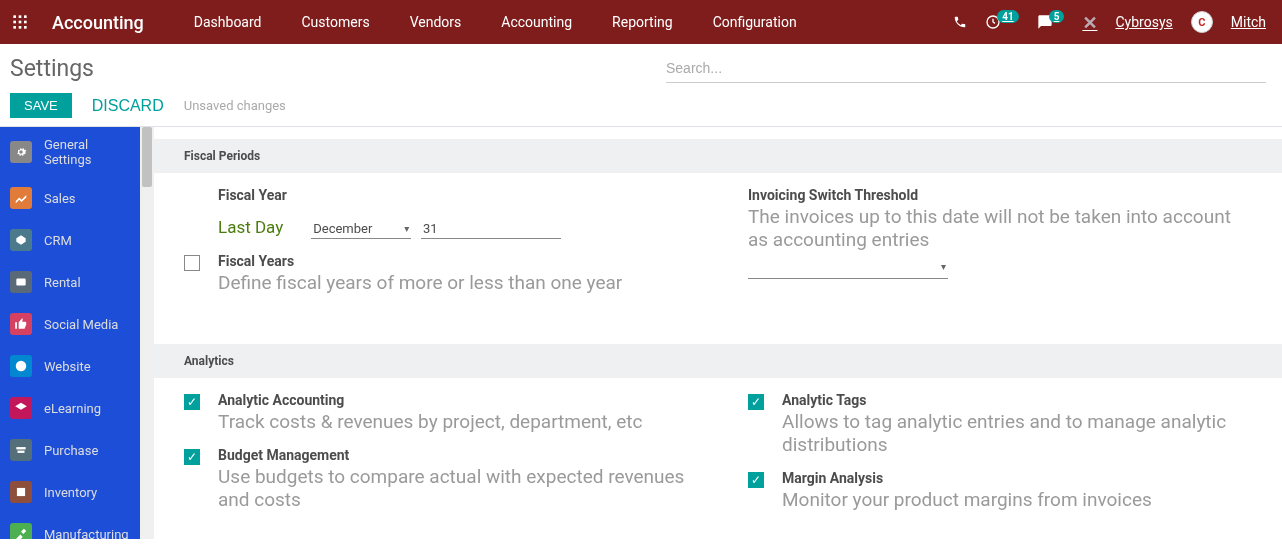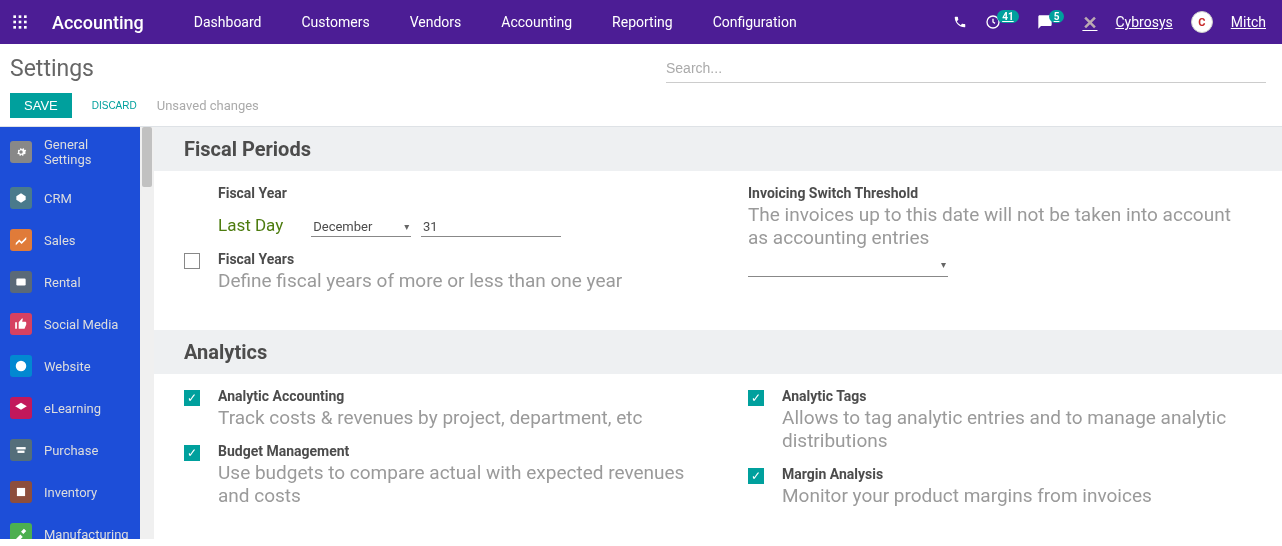--- a/index.html
+++ b/index.html
@@ -1,19 +1,19 @@
 <!DOCTYPE html>
 <html><head>
 <meta charset="utf-8">
 <style>
   * { box-sizing: border-box; margin: 0; padding: 0; }
   body { font-family: -apple-system, BlinkMacSystemFont, "Segoe UI", Roboto, sans-serif; font-size: 13px; color: #4c4c4c; }
 
   
-  .navbar { background: #4c1d95; height: 44px; display: flex; align-items: center; padding: 0 16px 0 8px; color: #fff; }
+  .navbar { background: #7f1d1d; height: 44px; display: flex; align-items: center; padding: 0 16px 0 8px; color: #fff; }
   .navbar .apps { width: 24px; height: 24px; display:flex; align-items:center; justify-content:center; margin-right: 20px; cursor:pointer; }
   .navbar .apps svg { fill:#fff; }
   .navbar .brand { font-size: 18px; font-weight: 500; margin-right: 50px; }
   .navbar .menu { display:flex; gap: 40px; }
   .navbar .menu span { font-size: 14px; cursor:pointer; }
   .navbar .right { margin-left:auto; display:flex; align-items:center; gap:18px;text-decoration:underline; }
   .navbar .right .icon { display:flex; align-items:center; cursor:pointer; position:relative; }
   .navbar .badge { background:#00a09d; color:#fff; font-size:10px; font-weight:bold; border-radius:10px; padding:1px 5px; margin-left:-4px; position:relative; top:-6px;}
   .navbar .close-x { color:#bba9b2; font-size:18px; font-weight:bold; cursor:pointer; }
   .navbar .company { font-size:14px; }
@@ -22,41 +22,41 @@
 
   
   .controlpanel { border-bottom:1px solid #dee2e6; background:#fff; }
   .cp-top { display:flex; align-items:center; padding: 10px 16px 6px 10px; }
   .cp-title { font-size:23px; color:#666; }
   .cp-search { margin-left:auto; width:600px; }
   .cp-search input { width:100%; border:none; border-bottom:1px solid #ccc; padding:6px 0; font-size:14px; outline:none; }
   .cp-search input::placeholder { color:#aaa; }
   .cp-bottom { display:flex; align-items:center; padding: 4px 16px 8px 10px; gap:20px; }
   .btn-save { background:#00a09d; color:#fff; border:none; padding:5px 14px; font-size:13px; font-weight:500; cursor:pointer; }
-  .btn-discard { background:none; border:none; color:#00a09d; font-size:10px; font-weight:500; cursor:pointer; }
+  .btn-discard { background:none; border:none; color:#00a09d; font-size:16px; font-weight:500; cursor:pointer; }
   .unsaved { color:#aaa; font-size:13px; }
 
   
   .main { display:flex; height: calc(546px - 44px - 90px); }
   .sidebar { width:140px; background:#1d4ed8; overflow-y:auto; flex-shrink:0; }
   .sidebar::-webkit-scrollbar{width:8px;}
   .sidebar::-webkit-scrollbar-thumb{background:#888;}
   .sidebar .item { display:flex; align-items:center; gap:12px; padding:10px 10px; color:#ddd; font-size:13px; cursor:pointer; }
   .sidebar .item .icon { width:22px; height:22px; border-radius:3px; display:flex; align-items:center; justify-content:center; flex-shrink:0; }
   .ic-gear{background:#888;} .ic-crm{background:#4a7a8c;} .ic-sales{background:#e07b39;}
   .ic-rental{background:#5a6978;} .ic-social{background:#d64161;} .ic-website{background:#0288d1;}
   .ic-elearning{background:#c2185b;} .ic-purchase{background:#546e7a;} .ic-inventory{background:#8d4e3c;}
   .ic-mfg{background:#4caf50;}
   .sidebar .icon svg { width:14px; height:14px; fill:#fff; }
 
   .scrollgutter { width:14px; background:#f0f0f0; flex-shrink:0; position:relative;}
   .scrollgutter .thumb{ position:absolute; top:0; left:2px; width:10px; height:60px; background:#c1c1c1; border-radius:2px;}
 
   .content { flex:1; overflow-y:auto; background:#fff; }
-  .section-head { background:#eef0f2; padding:10px 30px; font-weight:700; font-size:20px; color:#4c4c4c; }
+  .section-head { background:#eef0f2; padding:10px 30px; font-weight:700; font-size:12px; color:#4c4c4c;margin-top:12px; }
   .section-body { padding: 14px 30px 24px 30px; display:flex; gap:60px; }
   .col { flex:1; }
   .field-block { display:flex; gap:18px; margin-bottom:14px; }
   .checkbox { width:16px; height:16px; border:1px solid #888; flex-shrink:0; margin-top:2px; cursor:pointer; display:flex; align-items:center; justify-content:center;}
   .checkbox.checked { background:#00a09d; border-color:#00a09d; }
   .checkbox.checked::after { content:"✓"; color:#fff; font-size:12px; line-height:1; }
   .field-text .title { font-weight:700; font-size:14px; color:#4c4c4c; }
   .field-text .desc { color:#9a9a9a; font-size:19px; margin-top:2px; }
 
   .sub { margin-left:34px; margin-bottom:14px; }
@@ -137,34 +137,34 @@
   <div class="sidebar">
     <div class="item">
         <div class="icon ic-gear">
           <svg viewBox="0 0 24 24">
             <path d="M19.4 13l.6-1-.6-1 1.5-1.2-1-1.7-1.9.4-.8-.7.1-1.9-2-.3-1 1.6h-1l-1-1.6-2 .3.1 1.9-.8.7-1.9-.4-1 1.7L7.2 11l-.6 1 .6 1-1.5 1.2 1 1.7 1.9-.4.8.7-.1 1.9 2 .3 1-1.6h1l1 1.6 2-.3-.1-1.9.8-.7 1.9.4 1-1.7L19.4 13zM12 15a3 3 0 110-6 3 3 0 010 6z"></path>
           </svg>
         </div>
         <span>General Settings</span>
       </div>
     <div class="item">
+        <div class="icon ic-sales">
+          <svg viewBox="0 0 24 24">
+            <path d="M3 17l6-6 4 4 8-8v4l-8 8-4-4-6 6z"></path>
+          </svg>
+        </div>
+        <span>Sales</span>
+      </div>
+    <div class="item">
         <div class="icon ic-crm">
           <svg viewBox="0 0 24 24">
             <path d="M12 4l8 5v6l-8 5-8-5V9l8-5z"></path>
           </svg>
         </div>
         <span>CRM</span>
-      </div>
-    <div class="item">
-        <div class="icon ic-sales">
-          <svg viewBox="0 0 24 24">
-            <path d="M3 17l6-6 4 4 8-8v4l-8 8-4-4-6 6z"></path>
-          </svg>
-        </div>
-        <span>Sales</span>
       </div>
     <div class="item">
         <div class="icon ic-rental">
           <svg viewBox="0 0 24 24">
             <rect x="4" y="6" width="16" height="12" rx="2"></rect>
           </svg>
         </div>
         <span>Rental</span>
       </div>
     <div class="item">

